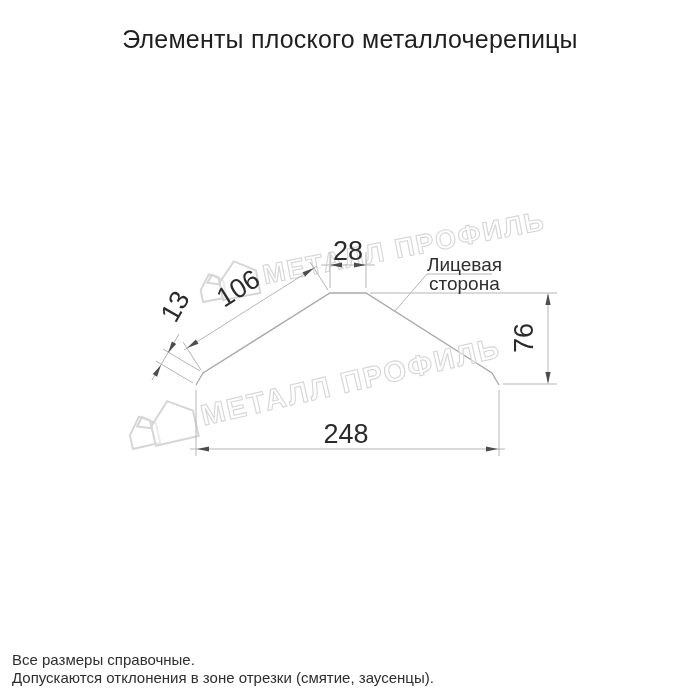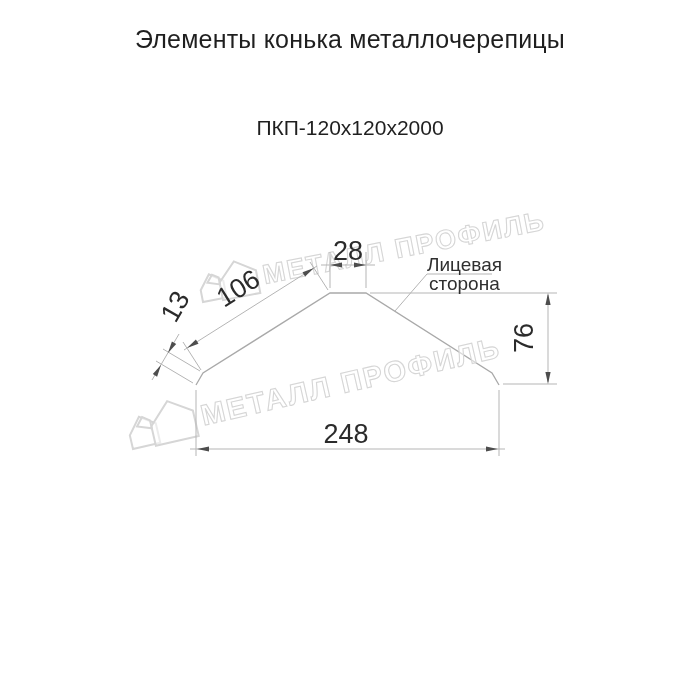--- a/index.html
+++ b/index.html
@@ -20,22 +20,21 @@
   .lbltxt{fill:#2f2f2f;font-size:19px;font-family:"Liberation Sans",sans-serif;}
   .wm-shape{fill:rgba(255,255,255,0.55);stroke:#d6d6d6;stroke-width:2;}
   .wm-text{fill:rgba(255,255,255,0.55);stroke:#d6d6d6;stroke-width:1.1;
            font-weight:bold;font-family:"Liberation Sans",sans-serif;}
 </style>
 </head>
 <body>
 
 <div id="page">
 
-  <div id="title" class="hdr">Элементы конька металлочерепицы</div>
-  <div id="model" class="hdr">ПКП-120х120х2000</div>
+  <div id="title" class="hdr">Элементы плоского металлочерепицы</div>
 
   <svg width="700" height="700" viewBox="0 0 700 700">
 
     <path class="pline" d="M196,385 L203,373 L330,293 L366,293 L492,373 L499,385"></path>
 
     <g transform="translate(203,302) rotate(-11)">
       <g>
         <polygon class="wm-shape" points="0,-12 11,-26 24,-17 24,0 0,0"></polygon>
         <polygon class="wm-shape" points="20,-16 38,-34 58,-21 58,2 20,2"></polygon>
         <polygon class="wm-shape" points="8,-18 14,-25 20,-21 20,-14"></polygon>
@@ -99,14 +98,18 @@
 
     <g>
       <line class="thin" x1="395" y1="311" x2="427" y2="274"></line>
       <line class="thin" x1="427" y1="274" x2="492" y2="274"></line>
       <text class="lbltxt" x="427" y="271">Лицевая</text>
       <text class="lbltxt" x="429" y="290">сторона</text>
     </g>
 
   </svg>
 
+  <div id="footer">
+    <div>Все размеры справочные.</div>
+    <div>Допускаются отклонения в зоне отрезки (смятие, заусенцы).</div>
+  </div>
 
 </div>
 
 </body></html>

